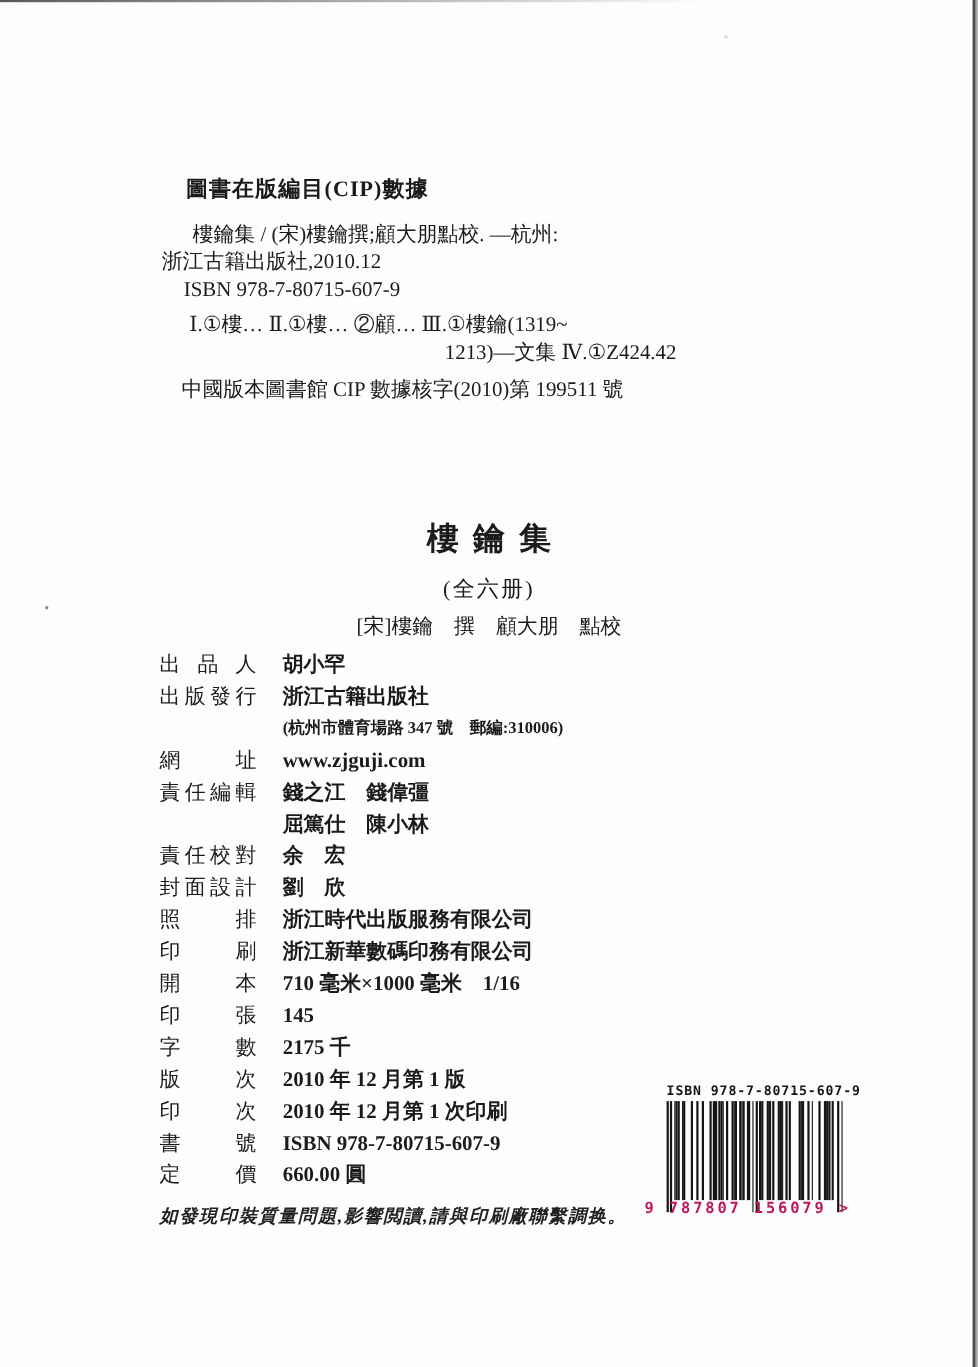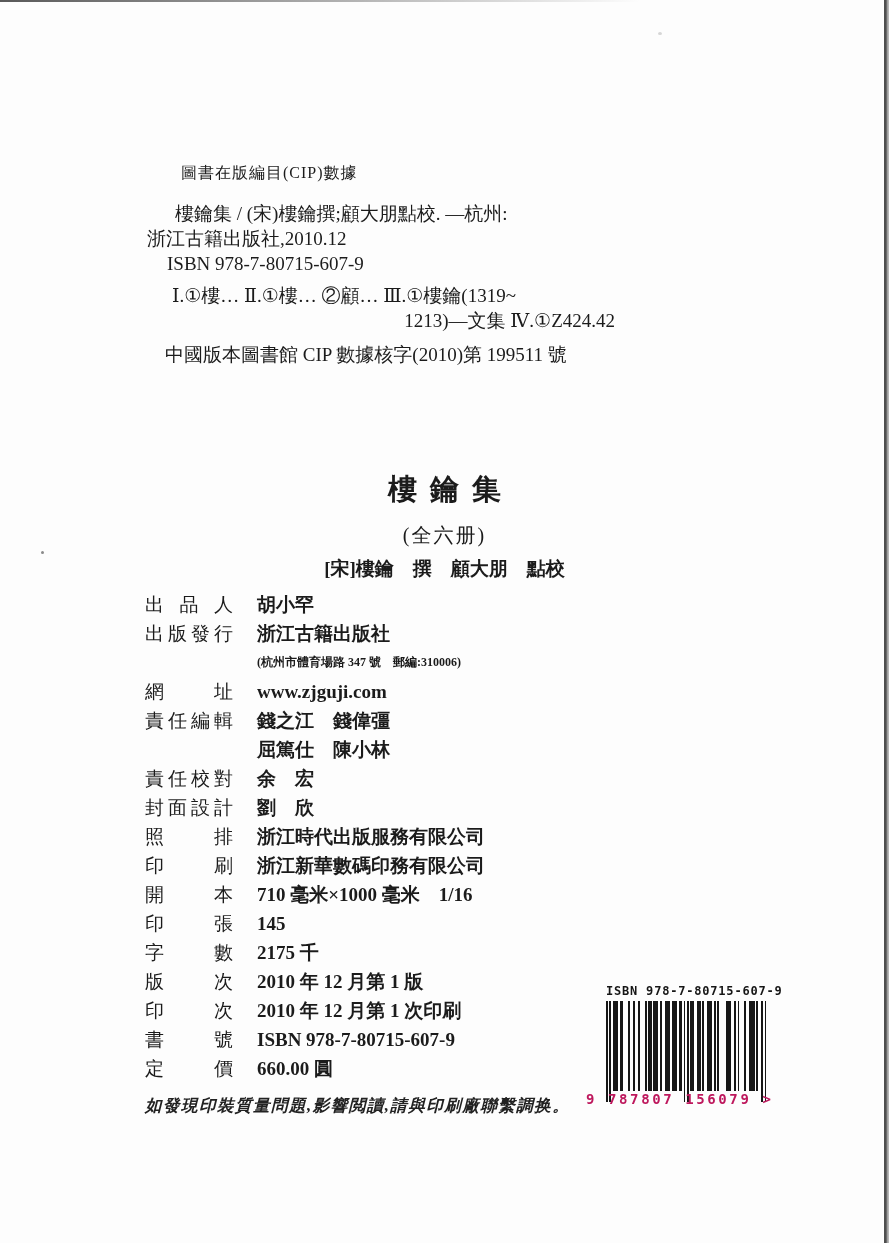--- a/index.html
+++ b/index.html
@@ -12,41 +12,41 @@
   
   .top-line{position:absolute;top:0;left:0;width:640px;height:2px;
     background:linear-gradient(to right,rgba(60,60,60,.85),rgba(60,60,60,0));}
   .right-edge{position:absolute;top:0;right:0;width:6px;height:1243px;
     background:linear-gradient(to right,#ffffff 0%,#ffffff 12%,#4f4f4f 25%,#4f4f4f 52%,#979797 68%,#c2c2c2 100%);}
   .speck1{position:absolute;left:41px;top:551px;width:3px;height:3px;border-radius:50%;background:#8a8a8a;}
   .speck2{position:absolute;left:658px;top:32px;width:4px;height:3px;border-radius:50%;background:#d6d6d6;}
 
   
   .cip{position:absolute;left:145px;top:160px;width:470px;font-size:19px;line-height:25px;}
-  .cip-header{font-size:16px;font-weight:normal;letter-spacing:1px;margin:0 0 16px 36px;}
+  .cip-header{font-size:20px;font-weight:bold;letter-spacing:1px;margin:0 0 16px 24px;}
   .cip-l1{margin-left:30px;}
   .cip-l2{margin-left:2px;}
   .cip-l3{margin-left:22px;margin-bottom:7px;}
   .cip-l4{margin-left:27px;}
   .cip-l5{margin-left:2px;margin-bottom:9px;text-align:right;}
   .cip-l6{margin-left:20px;}
 
   
   .title-block{position:absolute;left:0;top:470px;width:889px;text-align:center;}
   .book-title{font-size:29px;font-weight:bold;letter-spacing:13px;margin-right:-13px;}
   .book-subtitle{font-size:20px;letter-spacing:2px;margin-top:12px;}
-  .book-byline{font-size:19px;font-weight:bold;margin-top:7px;}
+  .book-byline{font-size:19px;font-weight:normal;margin-top:7px;}
 
   
   .colophon{position:absolute;left:145px;top:590px;width:560px;}
   .col-row{height:29px;line-height:29px;font-size:19px;white-space:nowrap;}
   .col-label{display:inline-block;width:88px;font-weight:normal;
     text-align:justify;text-align-last:justify;vertical-align:top;}
   .col-value{display:inline-block;margin-left:24px;font-weight:600;vertical-align:top;}
-  .col-row.small .col-value{font-size:12px;font-weight:600;}
+  .col-row.small .col-value{font-size:15px;font-weight:600;}
   .col-note{margin-top:8px;height:29px;line-height:29px;font-size:16.5px;
     font-style:italic;font-weight:600;letter-spacing:1.5px;color:#222;}
 
   
   .barcode{position:absolute;left:586px;top:984px;width:200px;}
   .bc-isbn{margin-left:20px;font-family:"DejaVu Sans Mono",monospace;
     font-size:12px;font-weight:bold;letter-spacing:.8px;color:#161616;white-space:nowrap;}
   .bc-bars{display:flex;align-items:flex-start;margin-left:20px;margin-top:3px;height:101px;}
   .bc-m{flex:0 0 1.69px;height:90px;}
   .bc-m.on{background:#161616;}

